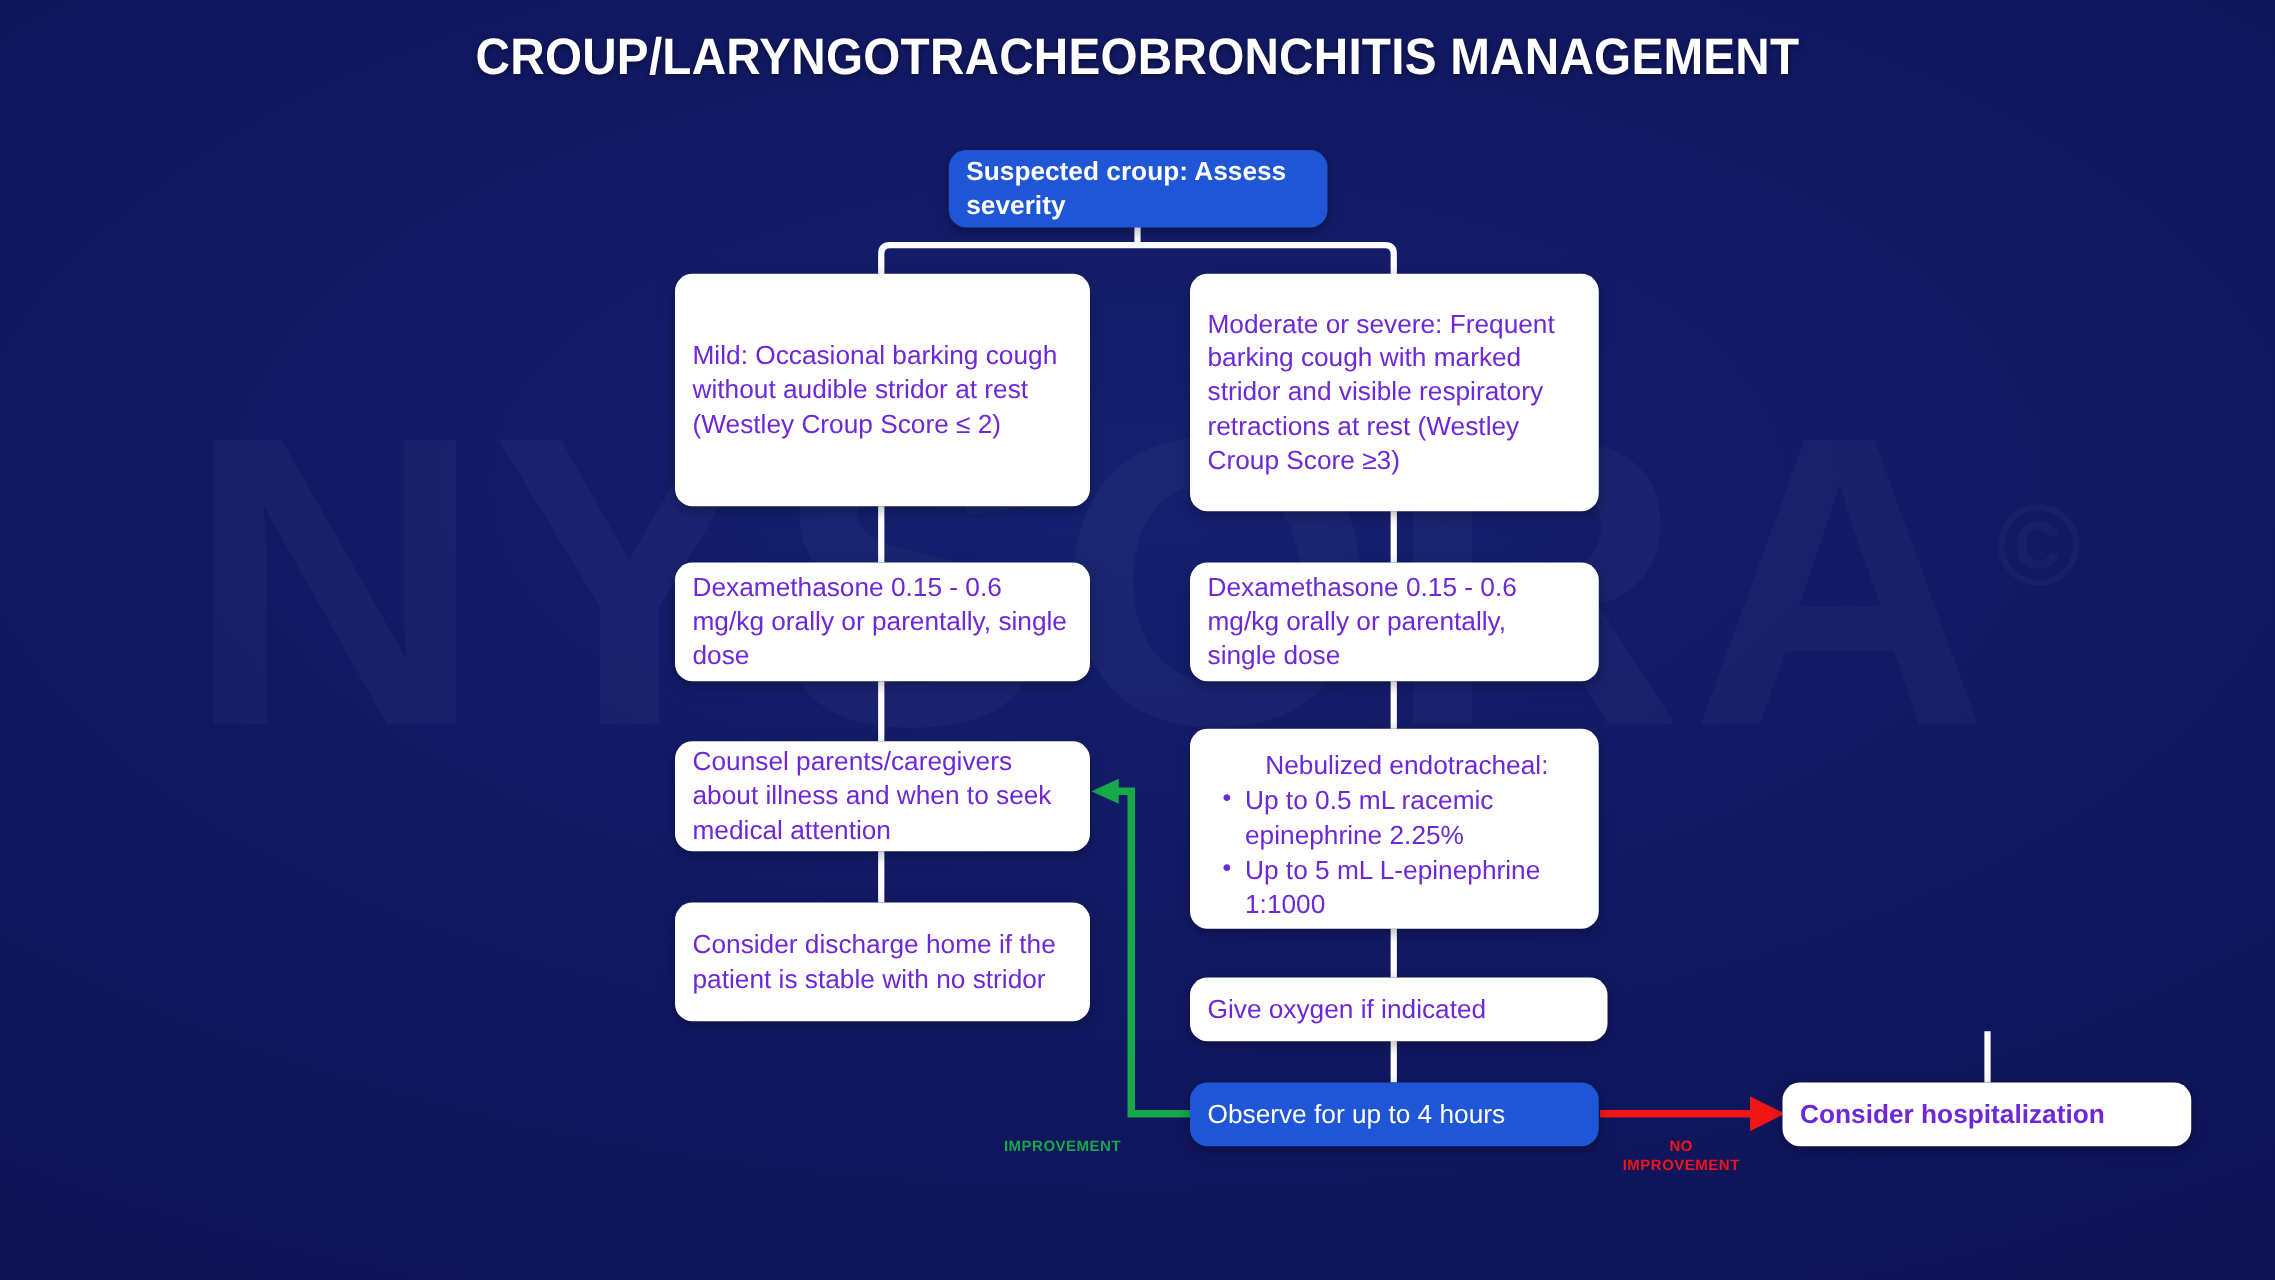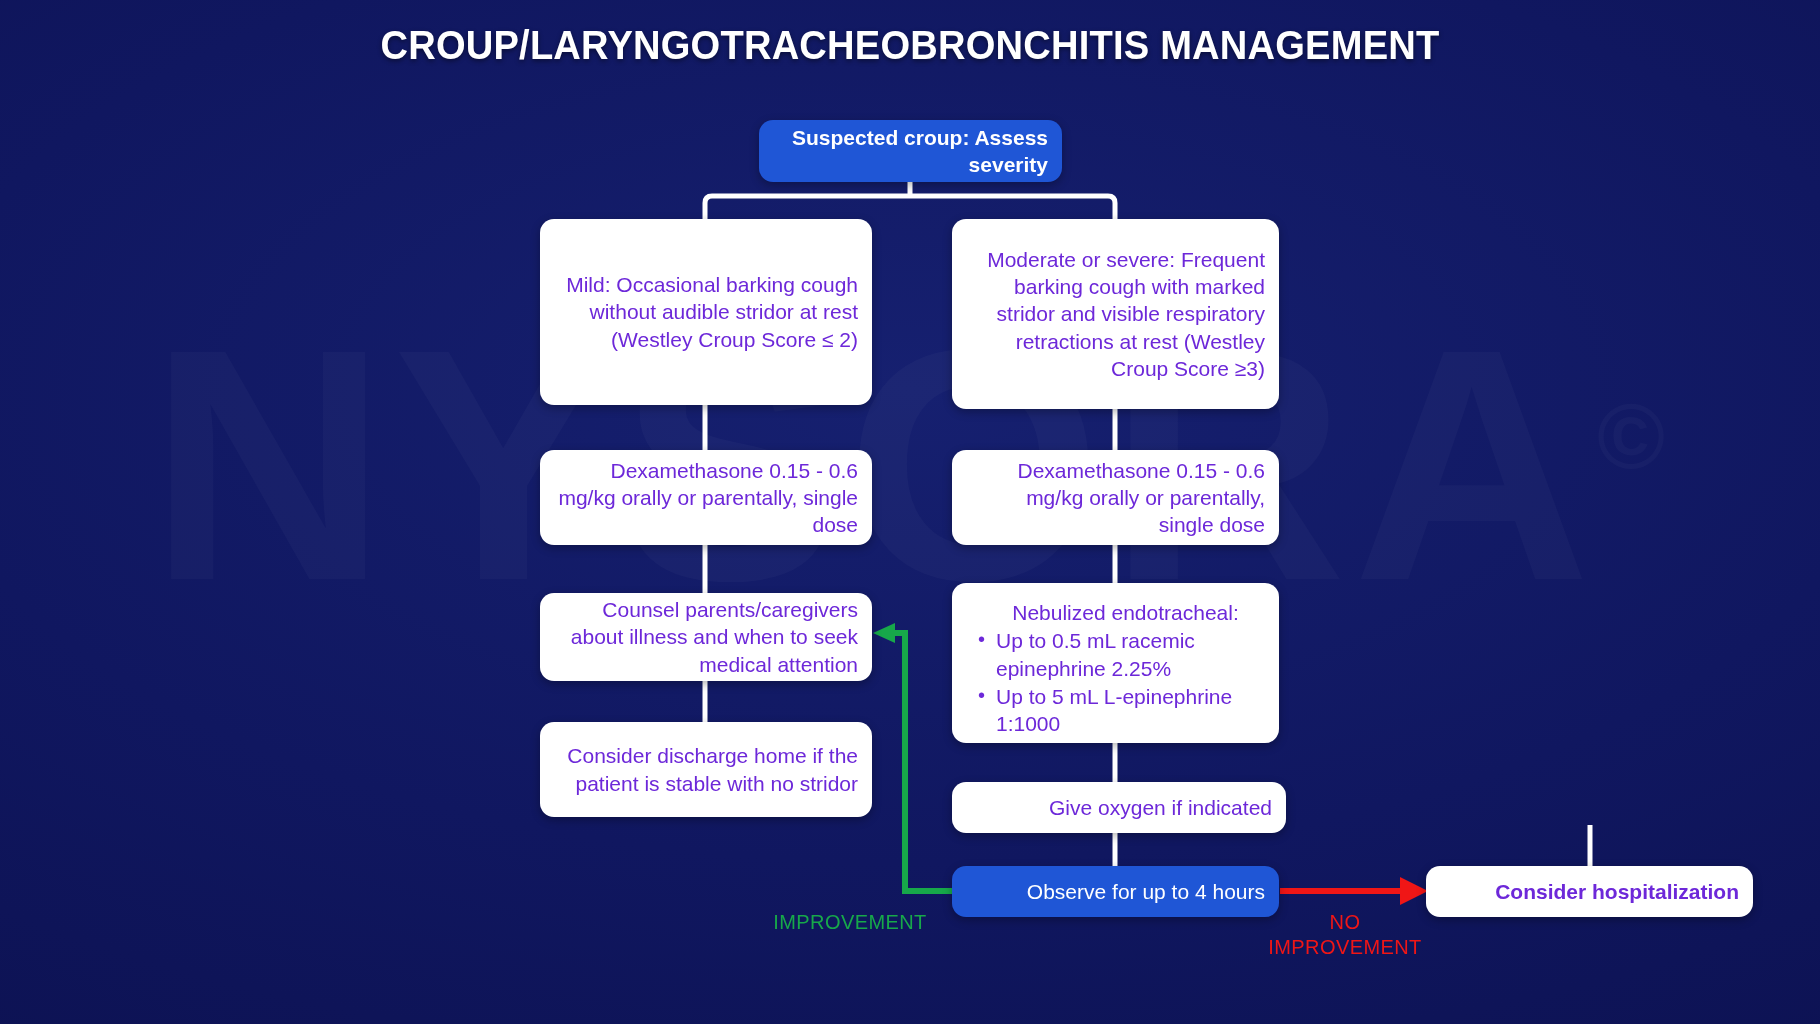--- a/index.html
+++ b/index.html
@@ -65,21 +65,21 @@
     pointer-events: none;
   }
 
   
   .node {
     position: absolute;
     box-sizing: border-box;
     display: flex;
     align-items: center;
     justify-content: center;
-    text-align: right;
+    text-align: left;
     border-radius: 14px;
     padding: 10px 14px;
     line-height: 1.30;
   }
   .node.white {
     background: #ffffff;
     color: #6d28d9;
     font-size: 21px;
     box-shadow: 0 3px 10px rgba(0,0,0,0.30);
   }
@@ -120,22 +120,22 @@
     content: "\2022";
     position: absolute;
     left: -16px;
     top: -1px;
     font-size: 20px;
   }
 
   
   .edge-label {
     position: absolute;
-    font-size: 20px;
-    font-weight: 400;
+    font-size: 12px;
+    font-weight: 700;
     letter-spacing: 0.4px;
     text-align: center;
     line-height: 1.25;
     white-space: pre-line;
   }
   .edge-label.green { color: #17a84a; }
   .edge-label.red { color: #f01616; }
 </style>
 </head>
 <body>

